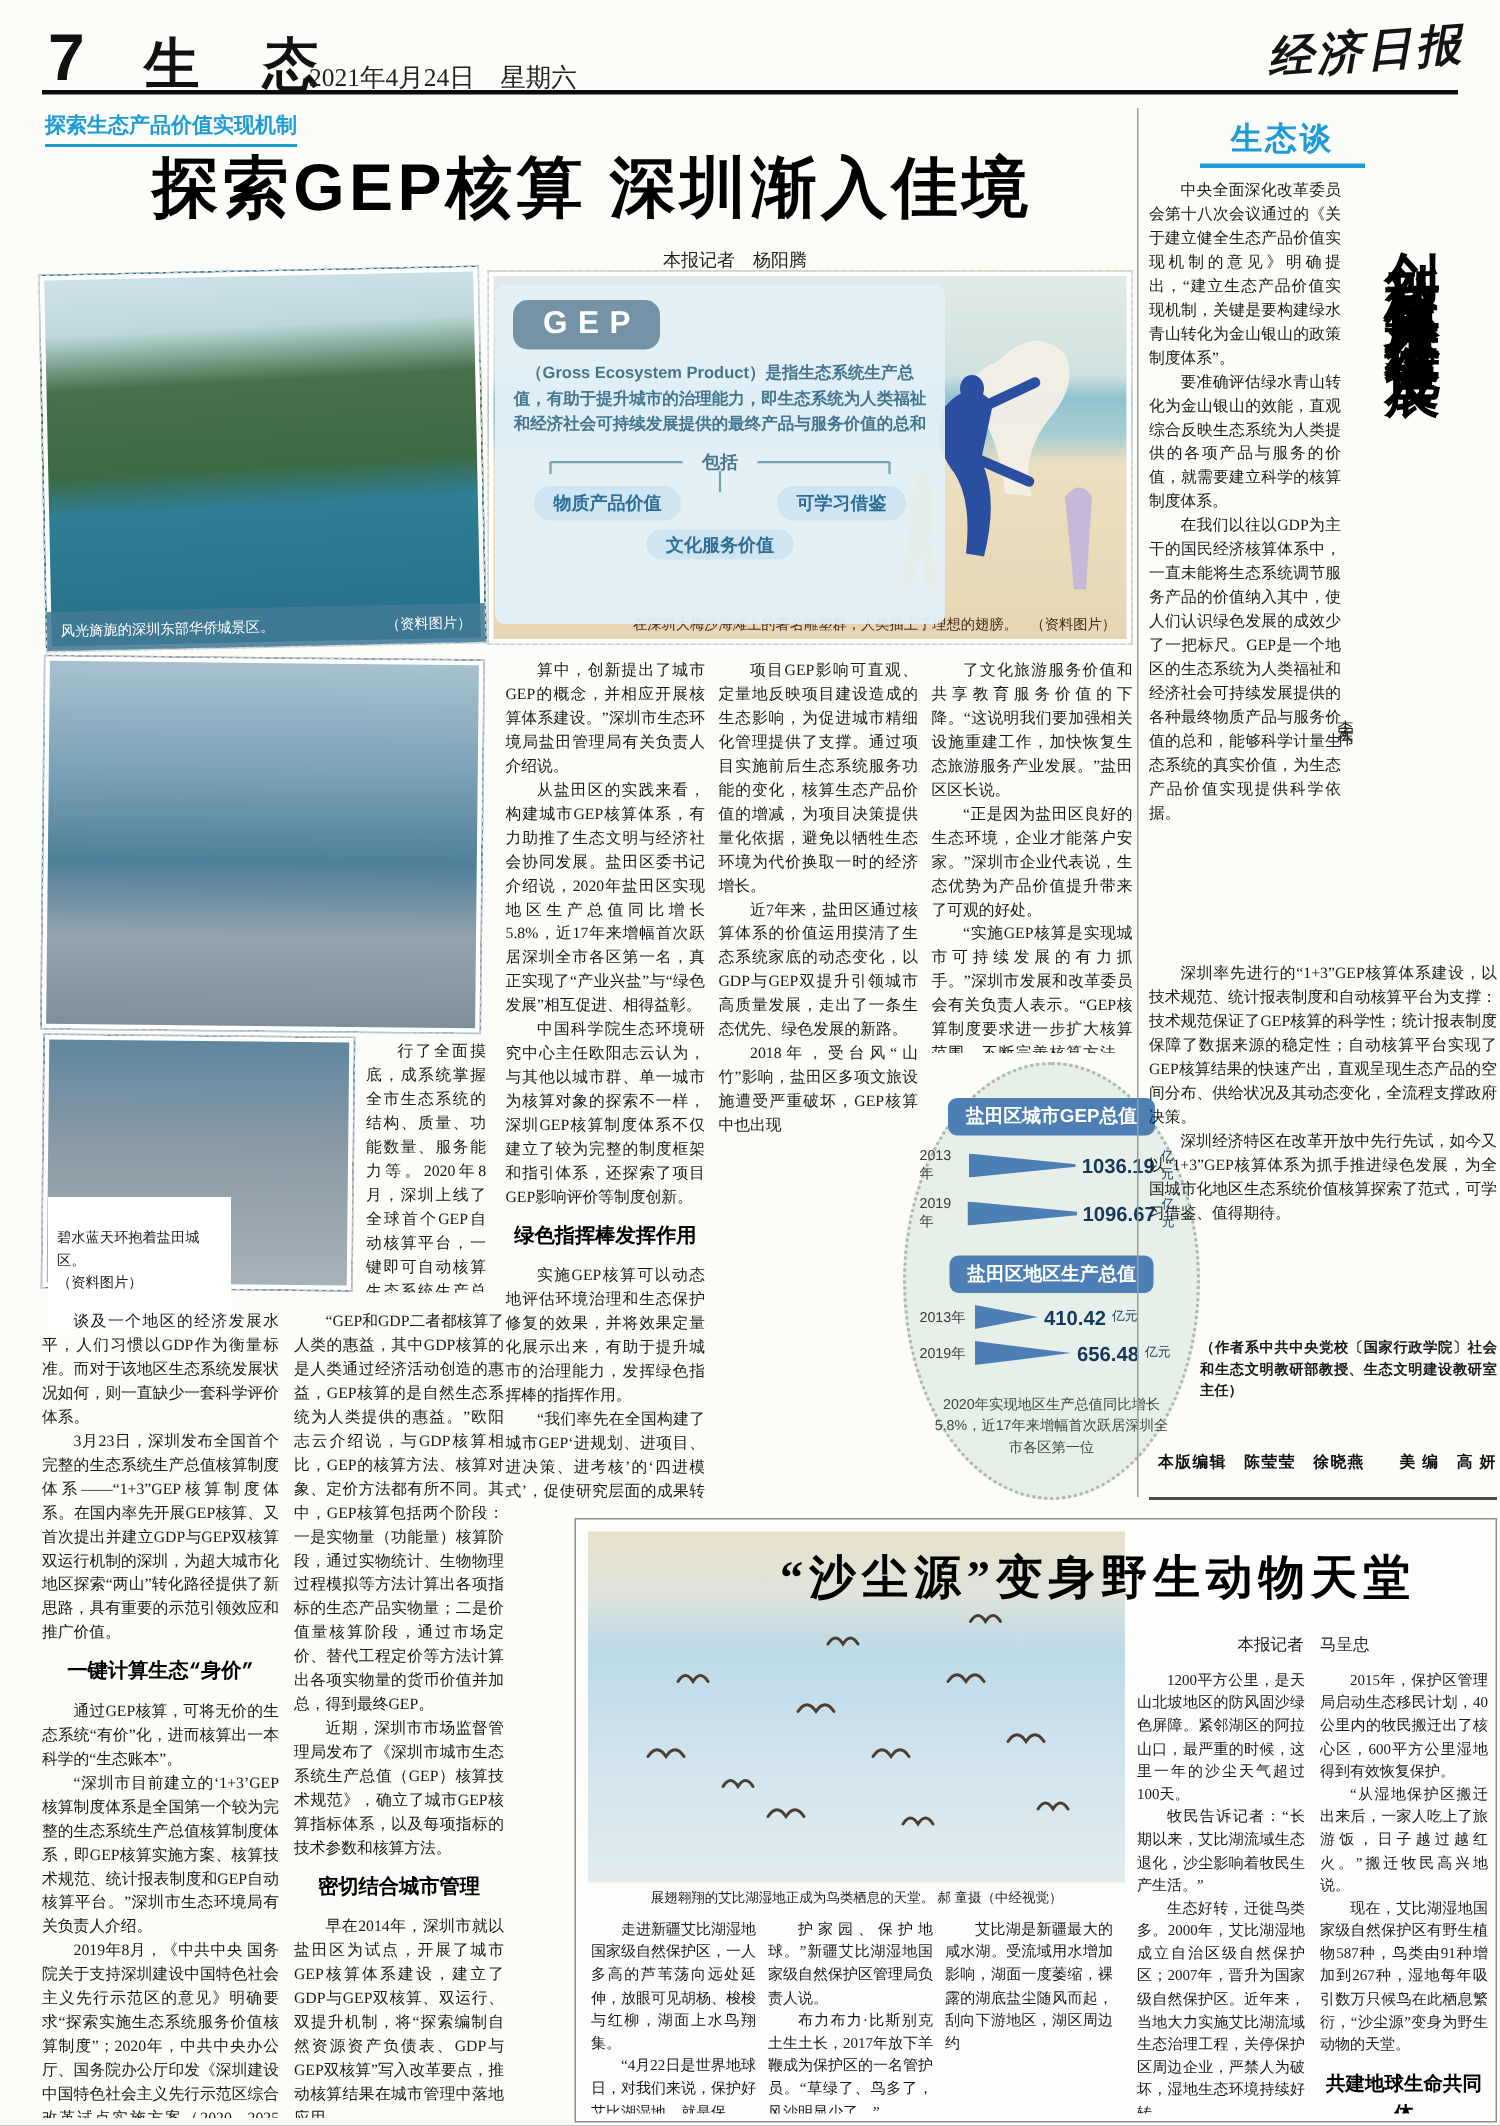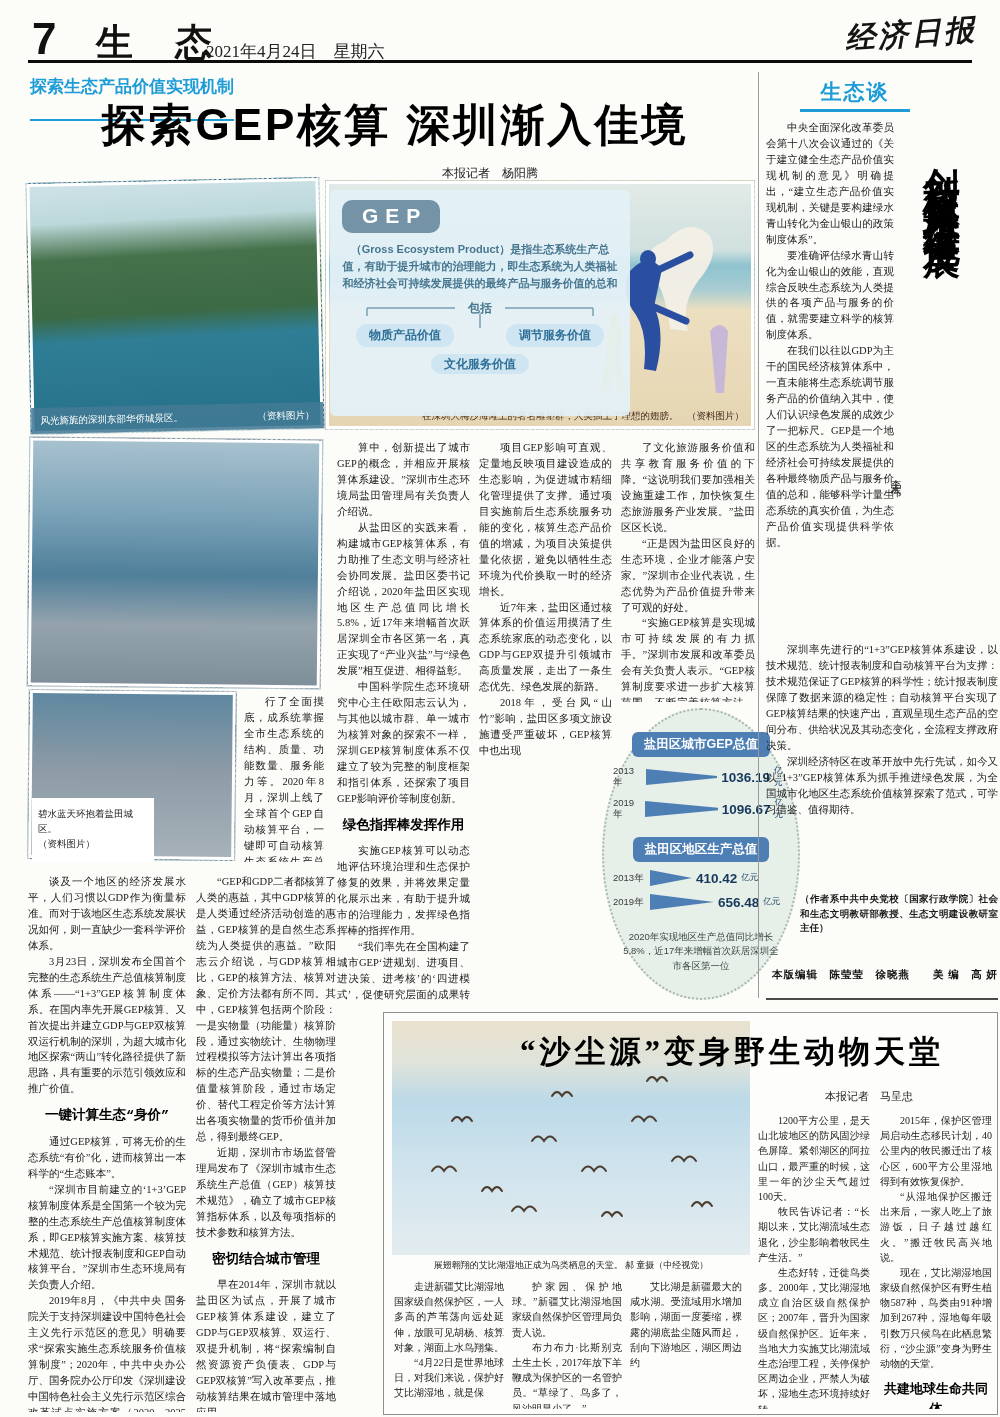--- a/index.html
+++ b/index.html
@@ -11,37 +11,37 @@
 
   
   .pagenum { font-family:"Liberation Sans",sans-serif; font-weight:900; font-size:44px; }
   .section-title { font-family:"Liberation Sans",sans-serif; font-weight:900; font-size:37px; letter-spacing:16px; }
   .page-date { font-family:Liberation Serif, serif; font-size:17px; color:#222; }
   .masthead { font-family:"DejaVu Serif",serif; font-style:italic; font-weight:bold;
               font-size:30px; letter-spacing:3px; transform:rotate(-4deg); color:#141414; }
   .toprule { background:#0c0c0c; }
 
   
-  .kicker { font-family:"Liberation Sans",sans-serif; font-weight:bold; font-size:17px;
-            color:#1e9cd8; border-bottom:2px solid #1e9cd8; padding-bottom:21px; display:inline-block; }
+  .kicker { font-family:"Liberation Sans",sans-serif; font-weight:bold; font-size:14px;
+            color:#1e9cd8; border-bottom:2px solid #1e9cd8; padding-bottom:3px; display:inline-block; }
   .headline { font-family:"Liberation Sans",sans-serif; font-weight:900; font-size:44px;
               letter-spacing:3px; text-align:center; color:#000; }
   .byline { font-size:12px; text-align:center; color:#222; }
 
   .photo { border:1px dashed #c9cfd2; box-shadow:0 0 0 3px #fff inset; }
   .coast-photo { background:linear-gradient(178deg,#cfe3e8 0%,#bcd8da 16%,#46724b 30%,#3c6a45 52%,#2f7e95 62%,#256f88 100%); transform:rotate(-1.2deg); }
   .beach-photo { background:linear-gradient(180deg,#e3ebe7 0%,#cfe0de 28%,#8fc3cf 34%,#a9cdd2 44%,#ecdfc0 52%,#e5d5b2 100%); }
   .city-photo  { background:linear-gradient(180deg,#a9c2cf 0%,#7ba3b8 30%,#4f7f9a 55%,#94a3ad 75%,#7e8e99 100%); transform:rotate(.6deg); }
   .city-photo2 { background:linear-gradient(180deg,#5d87a0 0%,#8b9aa5 45%,#a8b3ba 100%); transform:rotate(.6deg); }
   .photo-caption-bar { position:absolute; left:0; right:0; bottom:0; height:26px;
       background:rgba(66,122,148,.88); color:#fff; font-size:9.5px;
       display:flex; align-items:center; justify-content:space-between; padding:0 9px; }
   .beach-caption { position:absolute; bottom:6px; left:96px; right:10px; color:#46291c;
       font-size:9.5px; display:flex; justify-content:space-between; }
-  .caption-box { background:#fff; padding:9px 6px; font-size:9.5px; line-height:1.6; color:#222; }
+  .caption-box { background:#fff; padding:21px 6px; font-size:9.5px; line-height:1.6; color:#222; }
 
   
   .gep-panel { background:rgba(227,241,248,.93); border-radius:6px; padding:10px 12px; }
   .gep-badge { display:inline-block; background:#7493a6; color:#fff; font-family:"Liberation Sans",sans-serif;
       font-weight:bold; font-size:21px; letter-spacing:7px; padding:4px 13px 5px 20px; border-radius:10px; }
   .gep-def { margin-top:8px; text-align:center; color:#46768f; font-size:11px; font-weight:bold;
       line-height:1.55; font-family:"Liberation Sans",sans-serif; }
   .gep-bracket { display:block; margin:2px auto 0; }
   .gep-row { display:flex; justify-content:space-between; padding:0 14px; margin-top:-4px; }
   .gep-box { background:#cfe6f2; color:#2f6f96; font-family:"Liberation Sans",sans-serif;
@@ -132,21 +132,21 @@
 
   <div class="abs gep-panel" style="left:330px;top:190px;width:300px;height:226px;">
     <span class="gep-badge">GEP</span>
     <div class="gep-def">（Gross Ecosystem Product）是指生态系统生产总值，有助于提升城市的治理能力，即生态系统为人类福祉和经济社会可持续发展提供的最终产品与服务价值的总和</div>
     <svg class="gep-bracket" width="250" height="34" viewBox="0 0 250 34">
       <path d="M12 14 H100 M150 14 H238 M12 14 V22 M238 14 V22 M125 20 V34" stroke="#7aa0b4" stroke-width="1.5" fill="none"></path>
       <text x="125" y="18" text-anchor="middle" font-size="12" font-weight="bold" fill="#46768f" font-family="Liberation Sans, sans-serif">包括</text>
     </svg>
     <div class="gep-row">
       <span class="gep-box">物质产品价值</span>
-      <span class="gep-box">调节服务价值</span>
+      <span class="gep-box">可学习借鉴</span>
     </div>
     <div class="gep-center">
       <span class="gep-box">文化服务价值</span>
     </div>
   </div>
 
   <div class="abs photo city-photo" style="left:28px;top:438px;width:294px;height:250px;"></div>
   <div class="abs photo city-photo2" style="left:28px;top:690px;width:208px;height:170px;"></div>
   <div class="abs caption-box" style="left:32px;top:798px;width:122px;">
     <div>碧水蓝天环抱着盐田城区。</div>
@@ -285,21 +285,21 @@
         <div class="para">牧民告诉记者：“长期以来，艾比湖流域生态退化，沙尘影响着牧民生产生活。”</div>
         <div class="para">生态好转，迁徙鸟类多。2000年，艾比湖湿地成立自治区级自然保护区；2007年，晋升为国家级自然保护区。近年来，当地大力实施艾比湖流域生态治理工程，关停保护区周边企业，严禁人为破坏，湿地生态环境持续好转。</div>
       </div>
     <div class="abs body-col" style="left:496px;top:100px;width:112px;height:296px;">
         <div class="para">2015年，保护区管理局启动生态移民计划，40公里内的牧民搬迁出了核心区，600平方公里湿地得到有效恢复保护。</div>
         <div class="para">“从湿地保护区搬迁出来后，一家人吃上了旅游饭，日子越过越红火。”搬迁牧民高兴地说。</div>
         <div class="para">现在，艾比湖湿地国家级自然保护区有野生植物587种，鸟类由91种增加到267种，湿地每年吸引数万只候鸟在此栖息繁衍，“沙尘源”变身为野生动物的天堂。</div>
         <div class="subhead">共建地球生命共同体</div>
       </div>
     <div class="abs body-col" style="left:10px;top:266px;width:110px;height:130px;">
-        <div class="para">走进新疆艾比湖湿地国家级自然保护区，一人多高的芦苇荡向远处延伸，放眼可见胡杨、核算对象，湖面上水鸟翔集。</div>
+        <div class="para">走进新疆艾比湖湿地国家级自然保护区，一人多高的芦苇荡向远处延伸，放眼可见胡杨、梭梭与红柳，湖面上水鸟翔集。</div>
         <div class="para">“4月22日是世界地球日，对我们来说，保护好艾比湖湿地，就是保</div>
       </div>
     <div class="abs body-col" style="left:128px;top:266px;width:110px;height:130px;">
         <div class="para">护家园、保护地球。”新疆艾比湖湿地国家级自然保护区管理局负责人说。</div>
         <div class="para">布力布力·比斯别克土生土长，2017年放下羊鞭成为保护区的一名管护员。“草绿了、鸟多了，风沙明显少了。”</div>
       </div>
     <div class="abs body-col" style="left:246px;top:266px;width:112px;height:130px;">
         <div class="para">艾比湖是新疆最大的咸水湖。受流域用水增加影响，湖面一度萎缩，裸露的湖底盐尘随风而起，刮向下游地区，湖区周边约</div>
       </div>
   </div>

